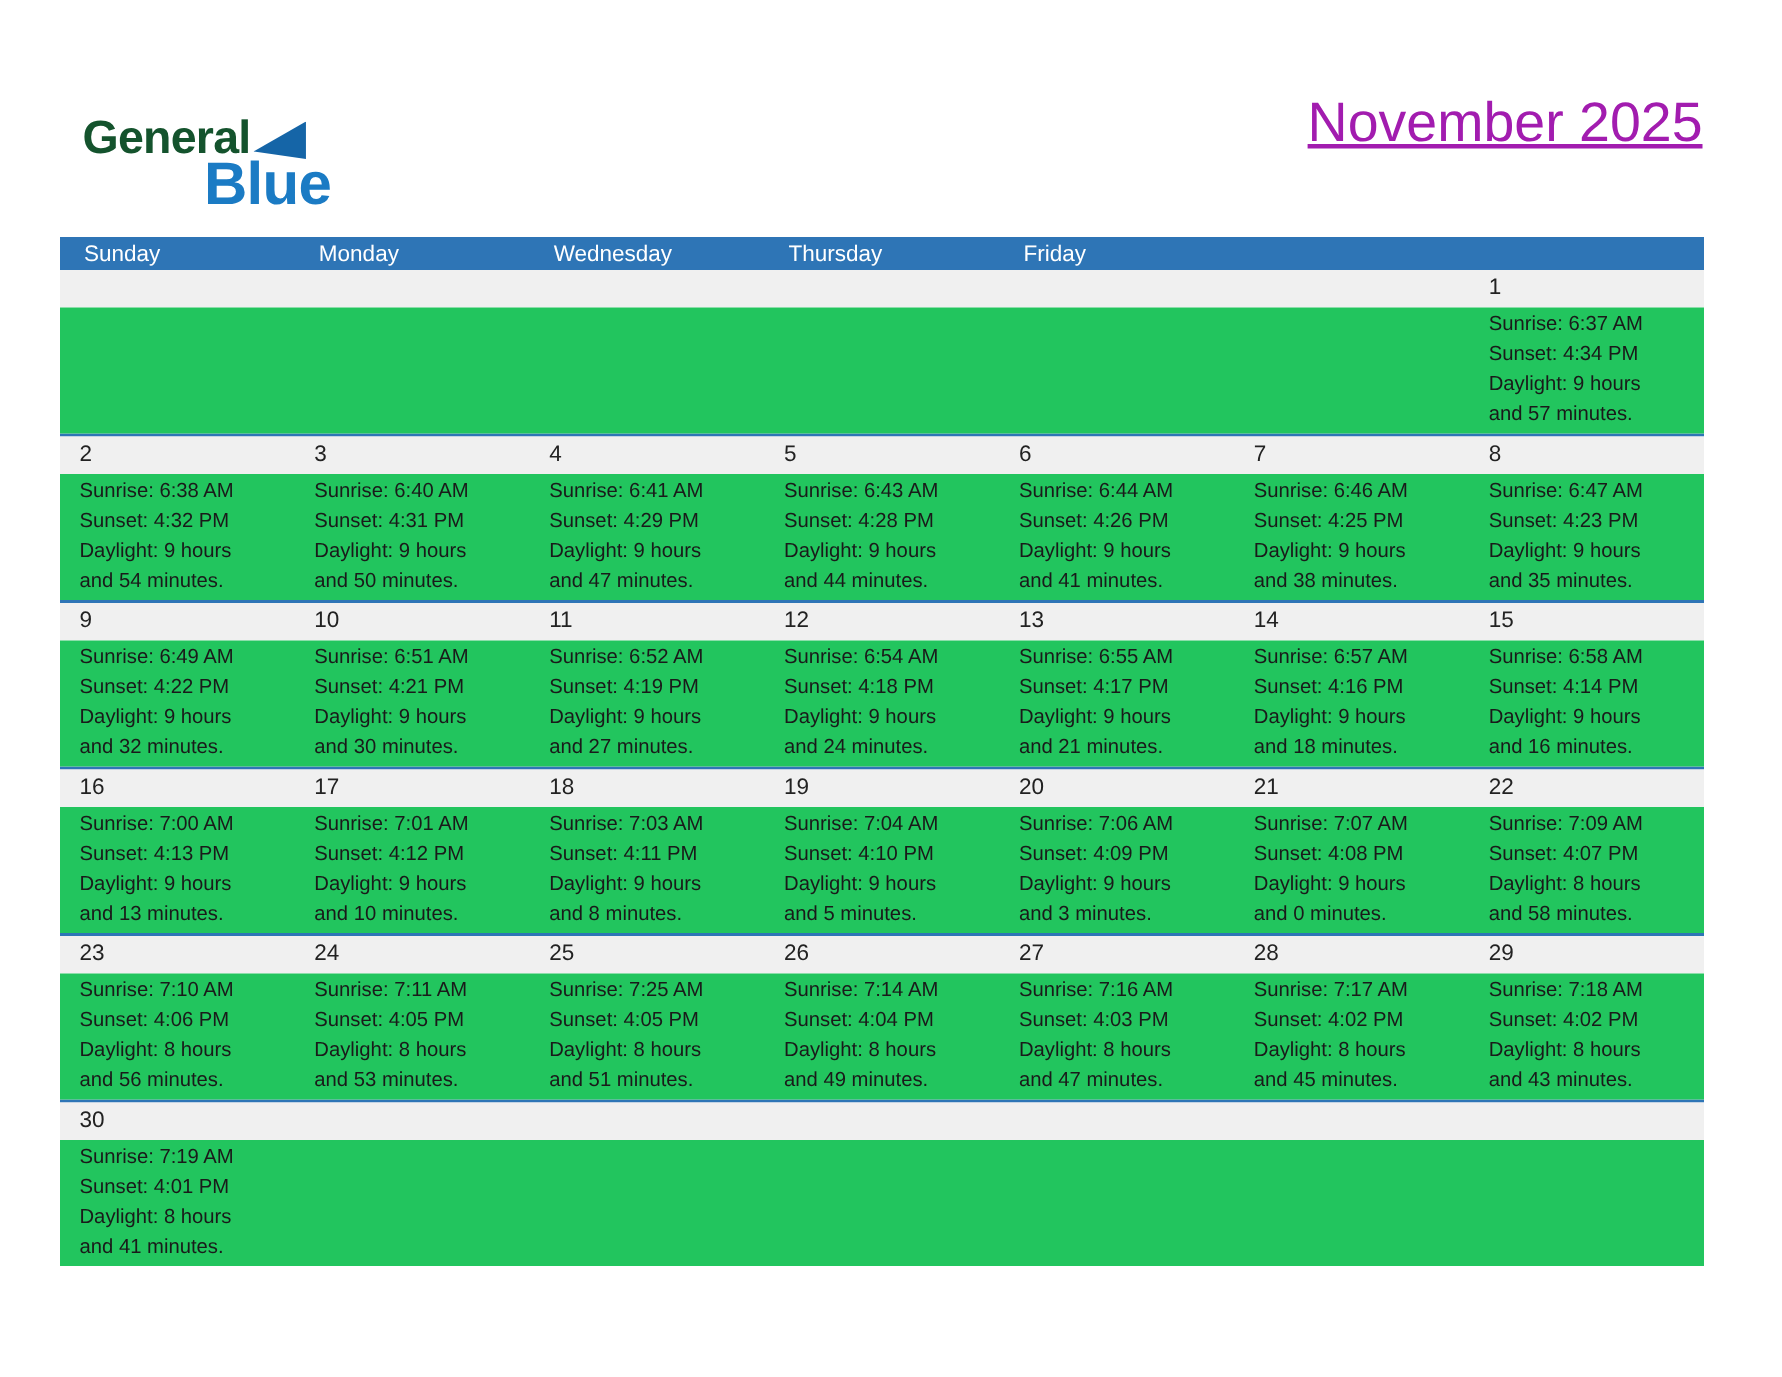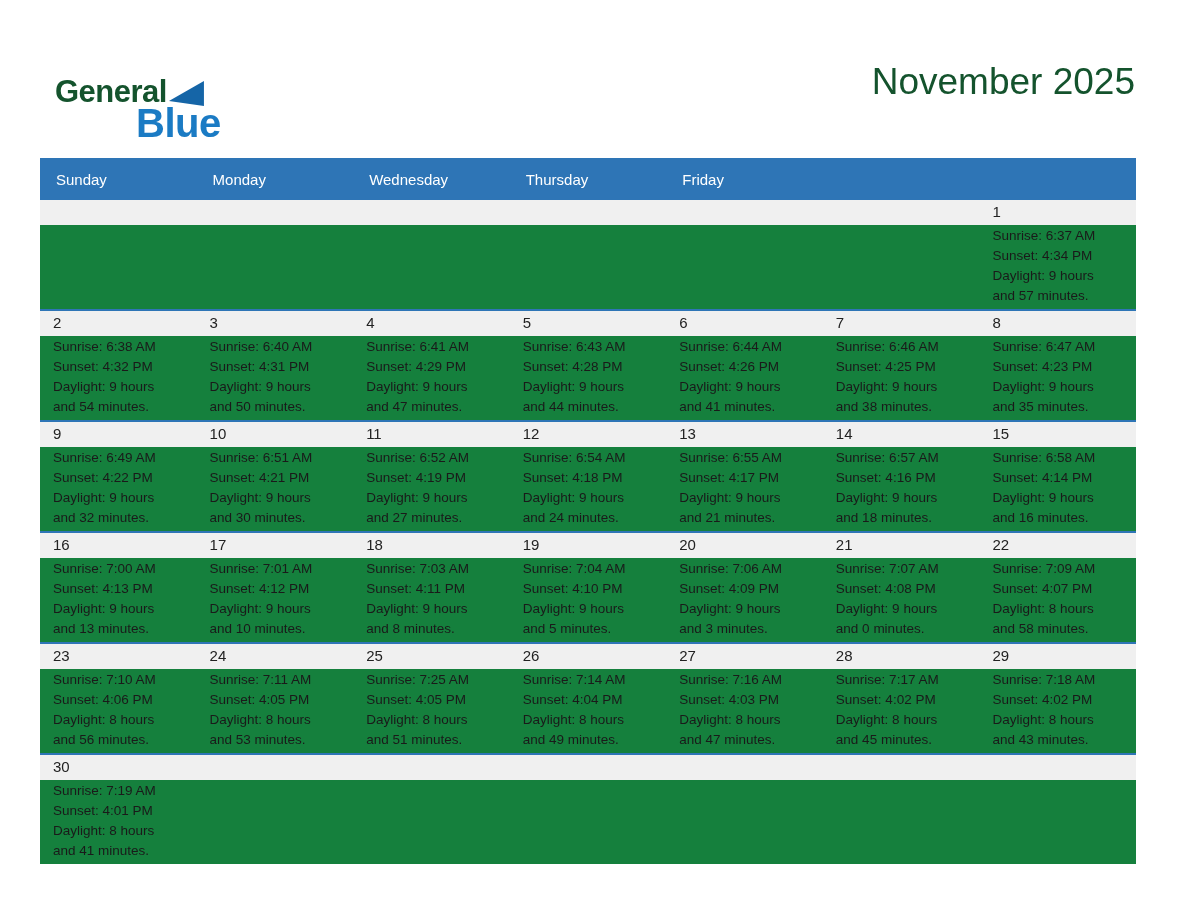--- a/index.html
+++ b/index.html
@@ -31,52 +31,52 @@
   }
   .logo-blue {
     font-size: 40px; font-weight: 600; color: #1B7BC4;
     letter-spacing: -0.5px;
     margin-left: 81px; margin-top: -4px;
   }
 
   
   .title-block {
     position: absolute; right: 53px; top: 62px;
-    text-align: right; color: #14532d;
+    text-align: right; color: #a21caf; text-decoration: underline;
   }
   .title { font-size: 37px; font-weight: 400; line-height: 1.1; }
   .subtitle { font-size: 22px; font-weight: 400; margin-top: 13px; }
 
   
   .calendar {
     position: absolute; left: 40px; top: 158px; width: 1096px;
   }
   .weekday-header {
     display: grid; grid-template-columns: repeat(7, 1fr);
-    background: #2E75B6; height: 42px; text-align: center;
+    background: #2E75B6; height: 22px; text-align: center;
   }
   .weekday-cell {
     color: #ffffff; font-size: 15px; font-weight: 400;
     padding-left: 16px; display: flex; align-items: center;
   }
   .week {
     border-bottom: 2px solid #2E75B6;
   }
   .week:last-child { border-bottom: none; }
   .numbers-row {
     display: grid; grid-template-columns: repeat(7, 1fr);
     background: #F0F0F0; height: 25px;
   }
   .day-number {
     font-size: 15px; color: #222222;
     padding-left: 13px; padding-top: 3px;
   }
   .details-row {
     display: grid; grid-template-columns: repeat(7, 1fr);
-    background: #15803d;
+    background: #22c55e;
   }
   .day-details {
     padding: 1px 6px 3px 13px;
     min-height: 84px;
   }
   .day-details p {
     font-size: 13.5px; line-height: 20px; color: #1a1a1a;
     white-space: nowrap;
   }
 </style>

